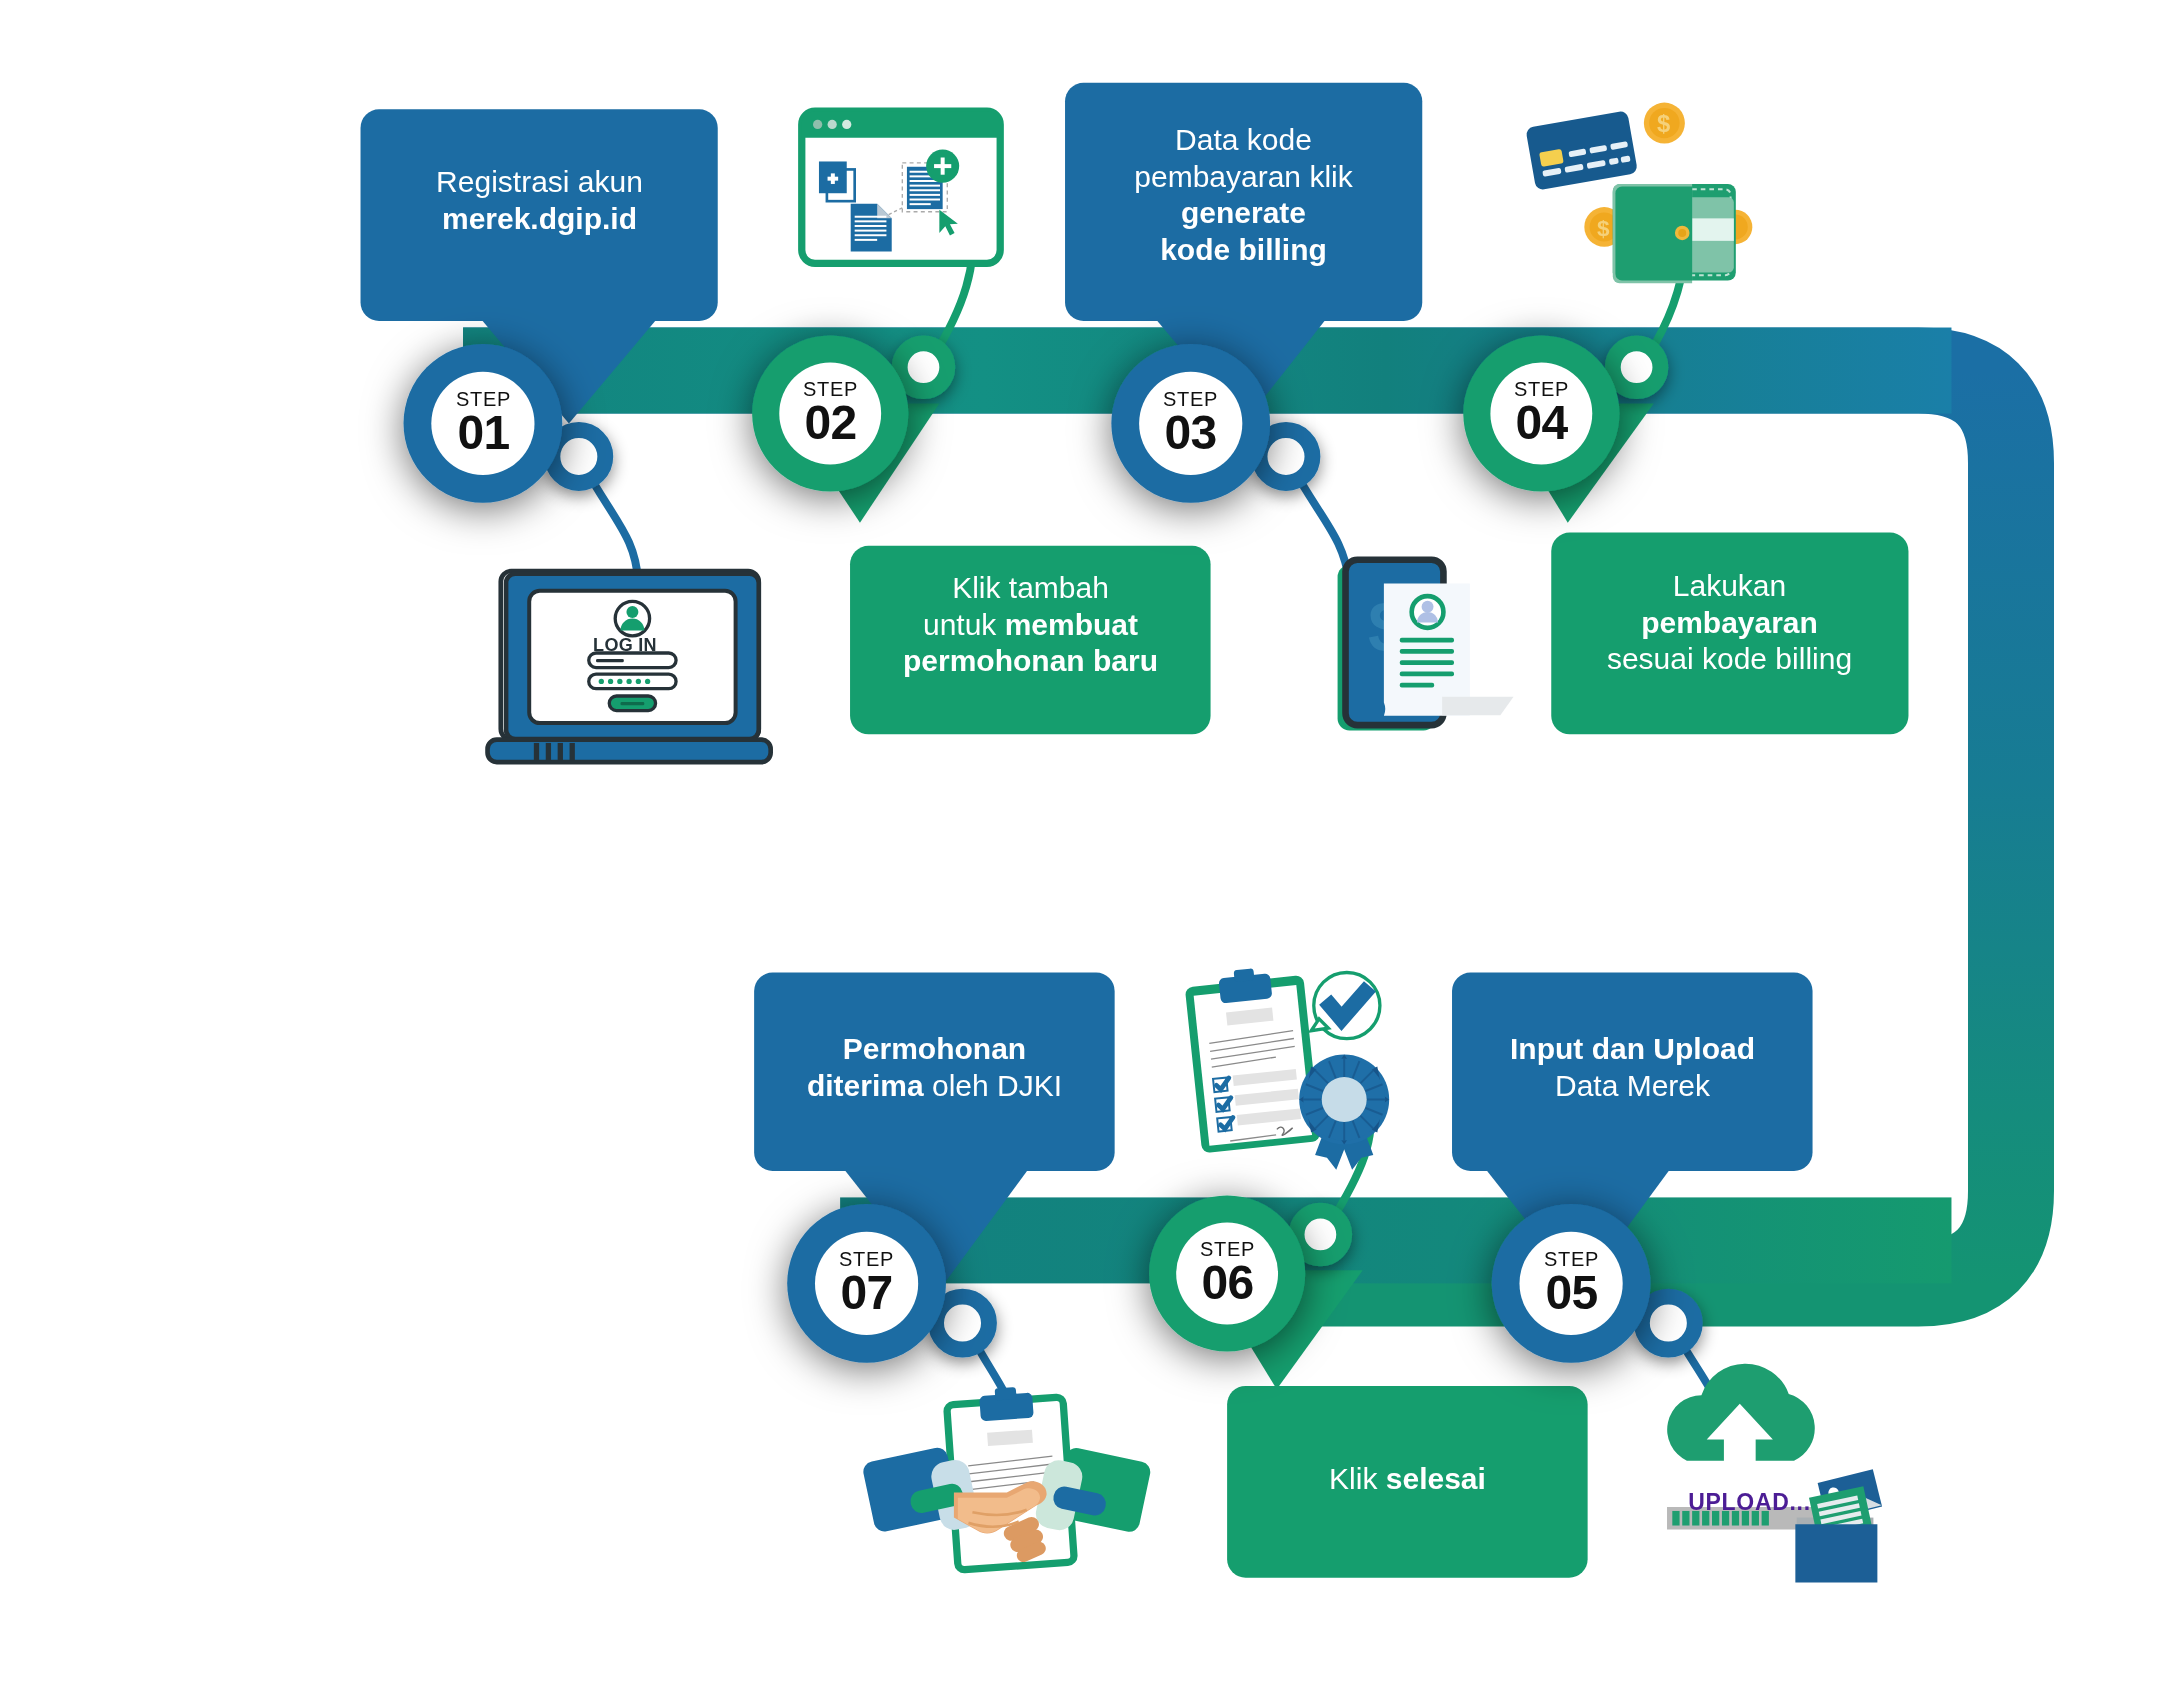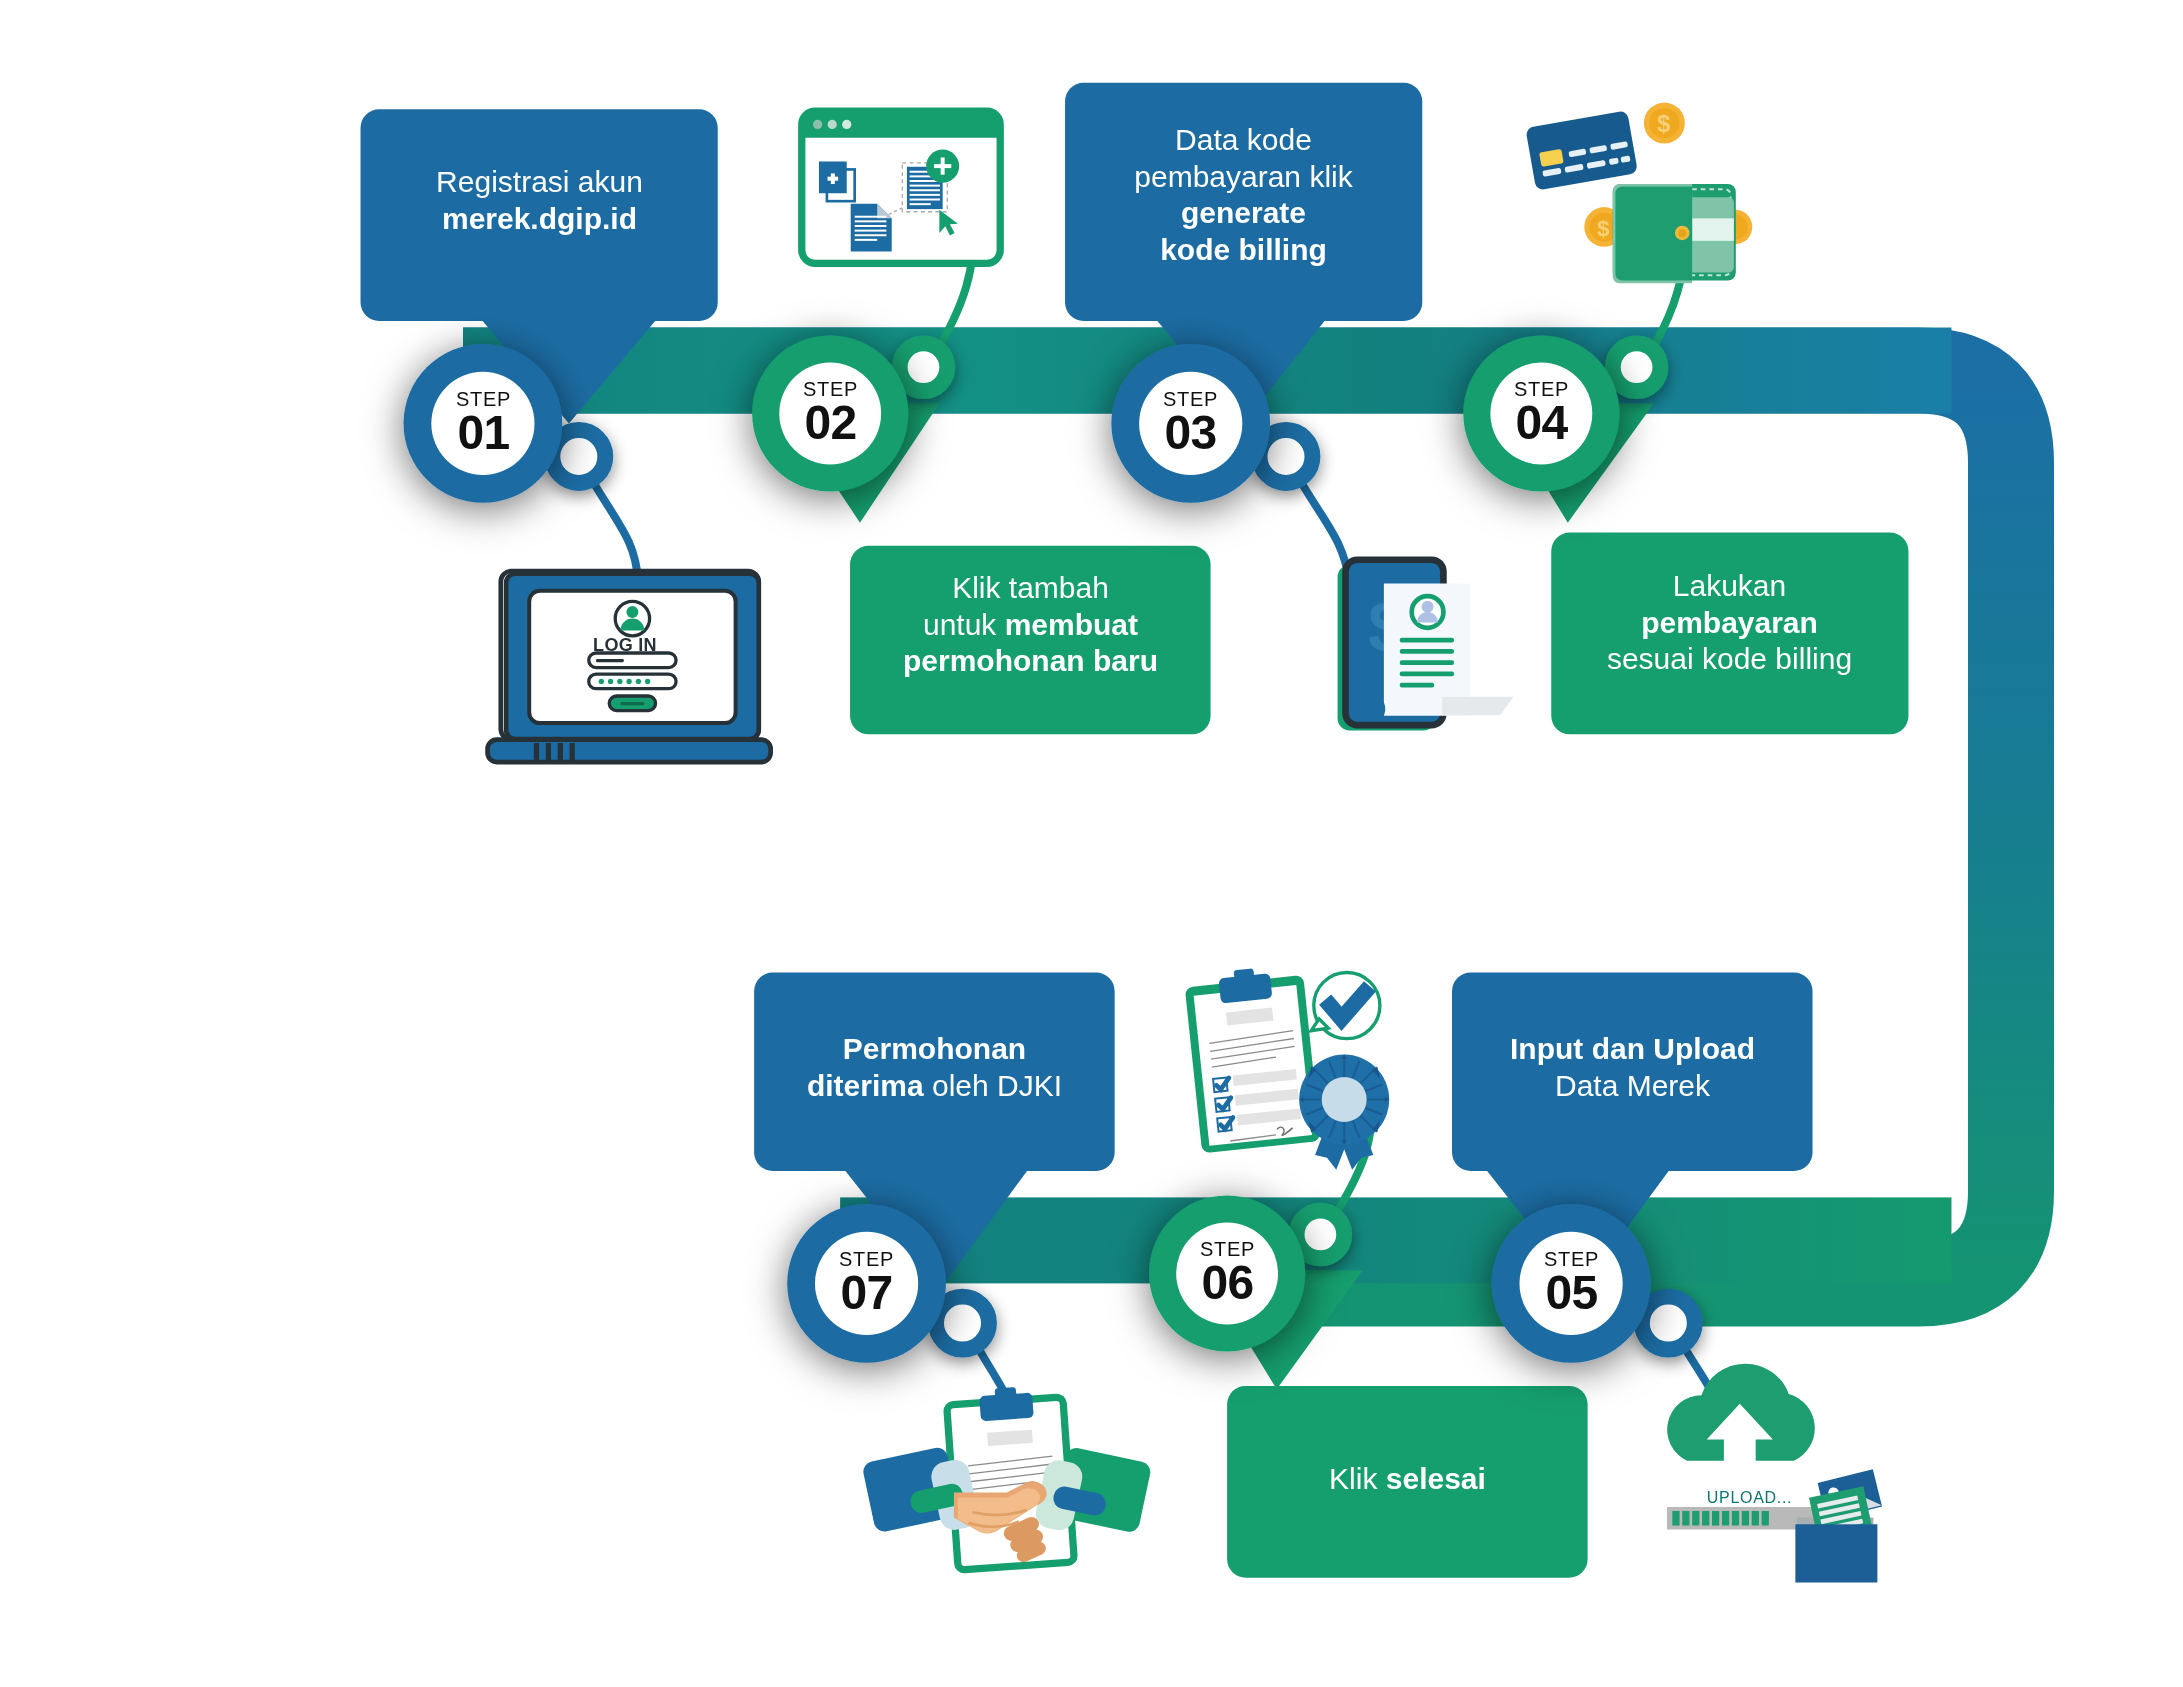--- a/index.html
+++ b/index.html
@@ -497,16 +497,16 @@
     <div class="b">Permohonan</div>
     <div>
       <span class="b">diterima </span><span>oleh DJKI</span>
     </div>
   </div>
 
   <div style="position:absolute;left:569px;top:635px;width:112px;text-align:center;
               font-size:18px;font-weight:700;color:#263238;letter-spacing:0.3px;">LOG IN</div>
 
   <div style="position:absolute;left:1667px;top:1489px;width:165px;text-align:center;
-              font-size:16px;font-weight:400;color:#0f766e;letter-spacing:0.7px;">UPLOAD...</div>
+              font-size:23px;font-weight:700;color:#4c1d95;letter-spacing:0.7px;">UPLOAD...</div>
 
 </div>
 
 
 </body></html>

